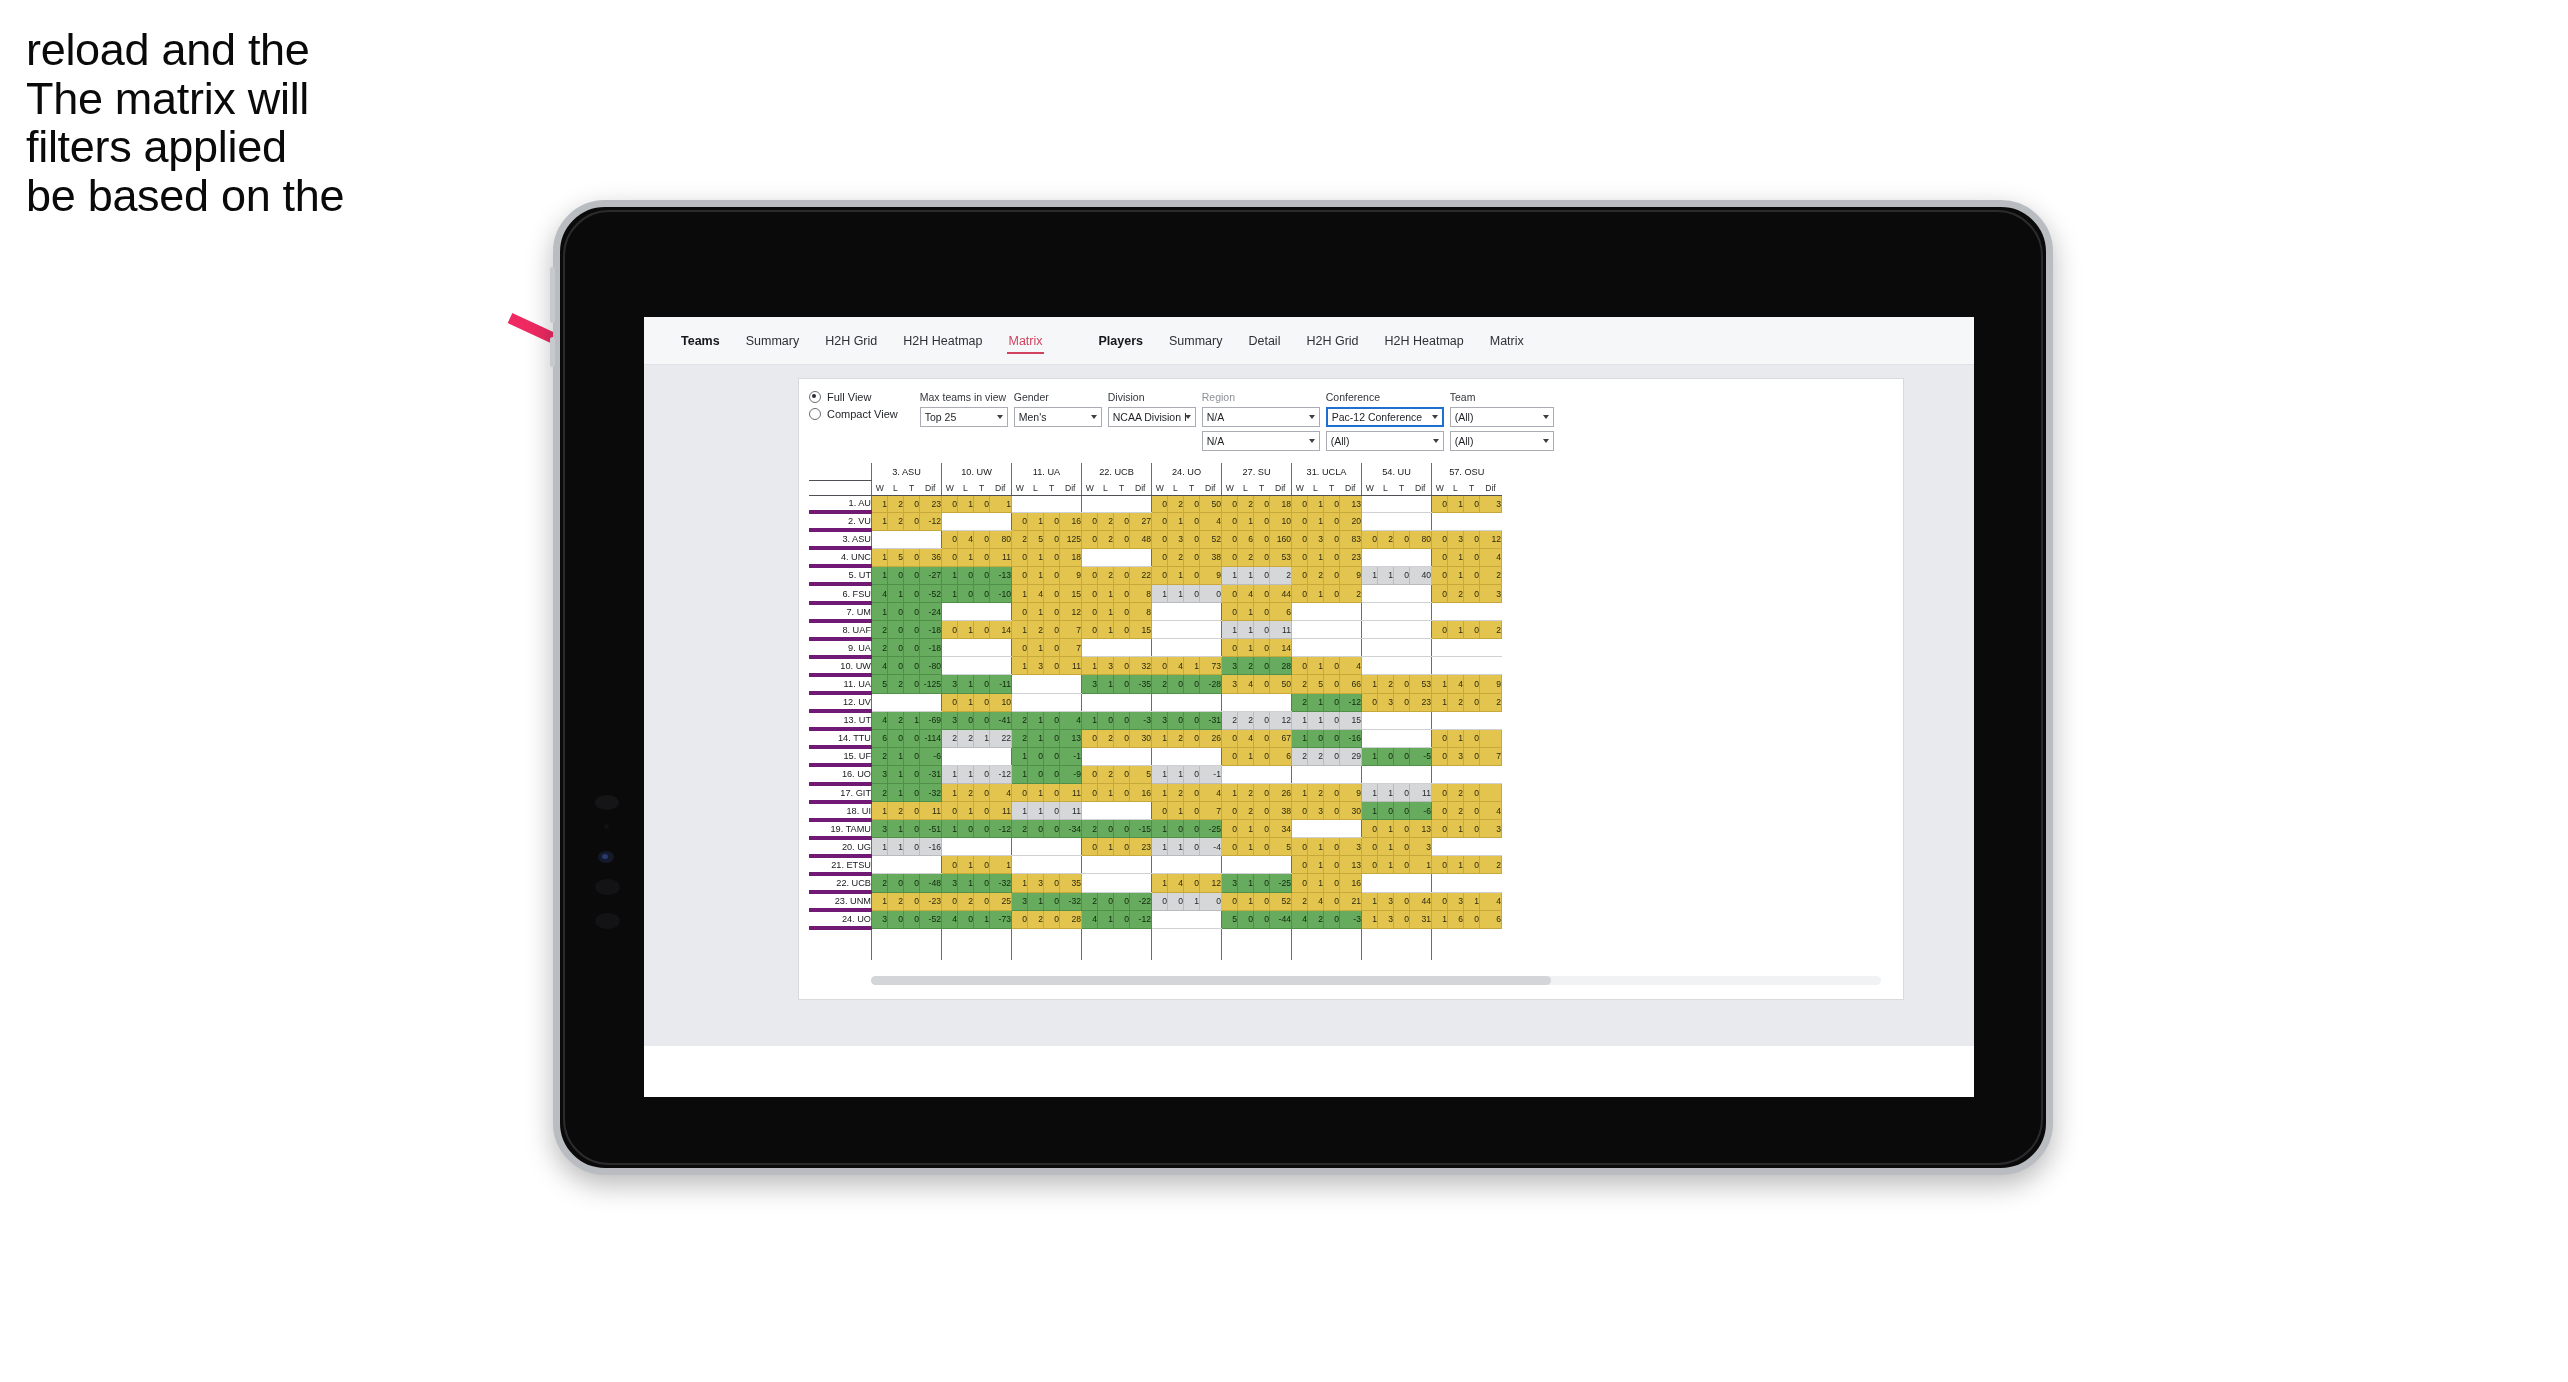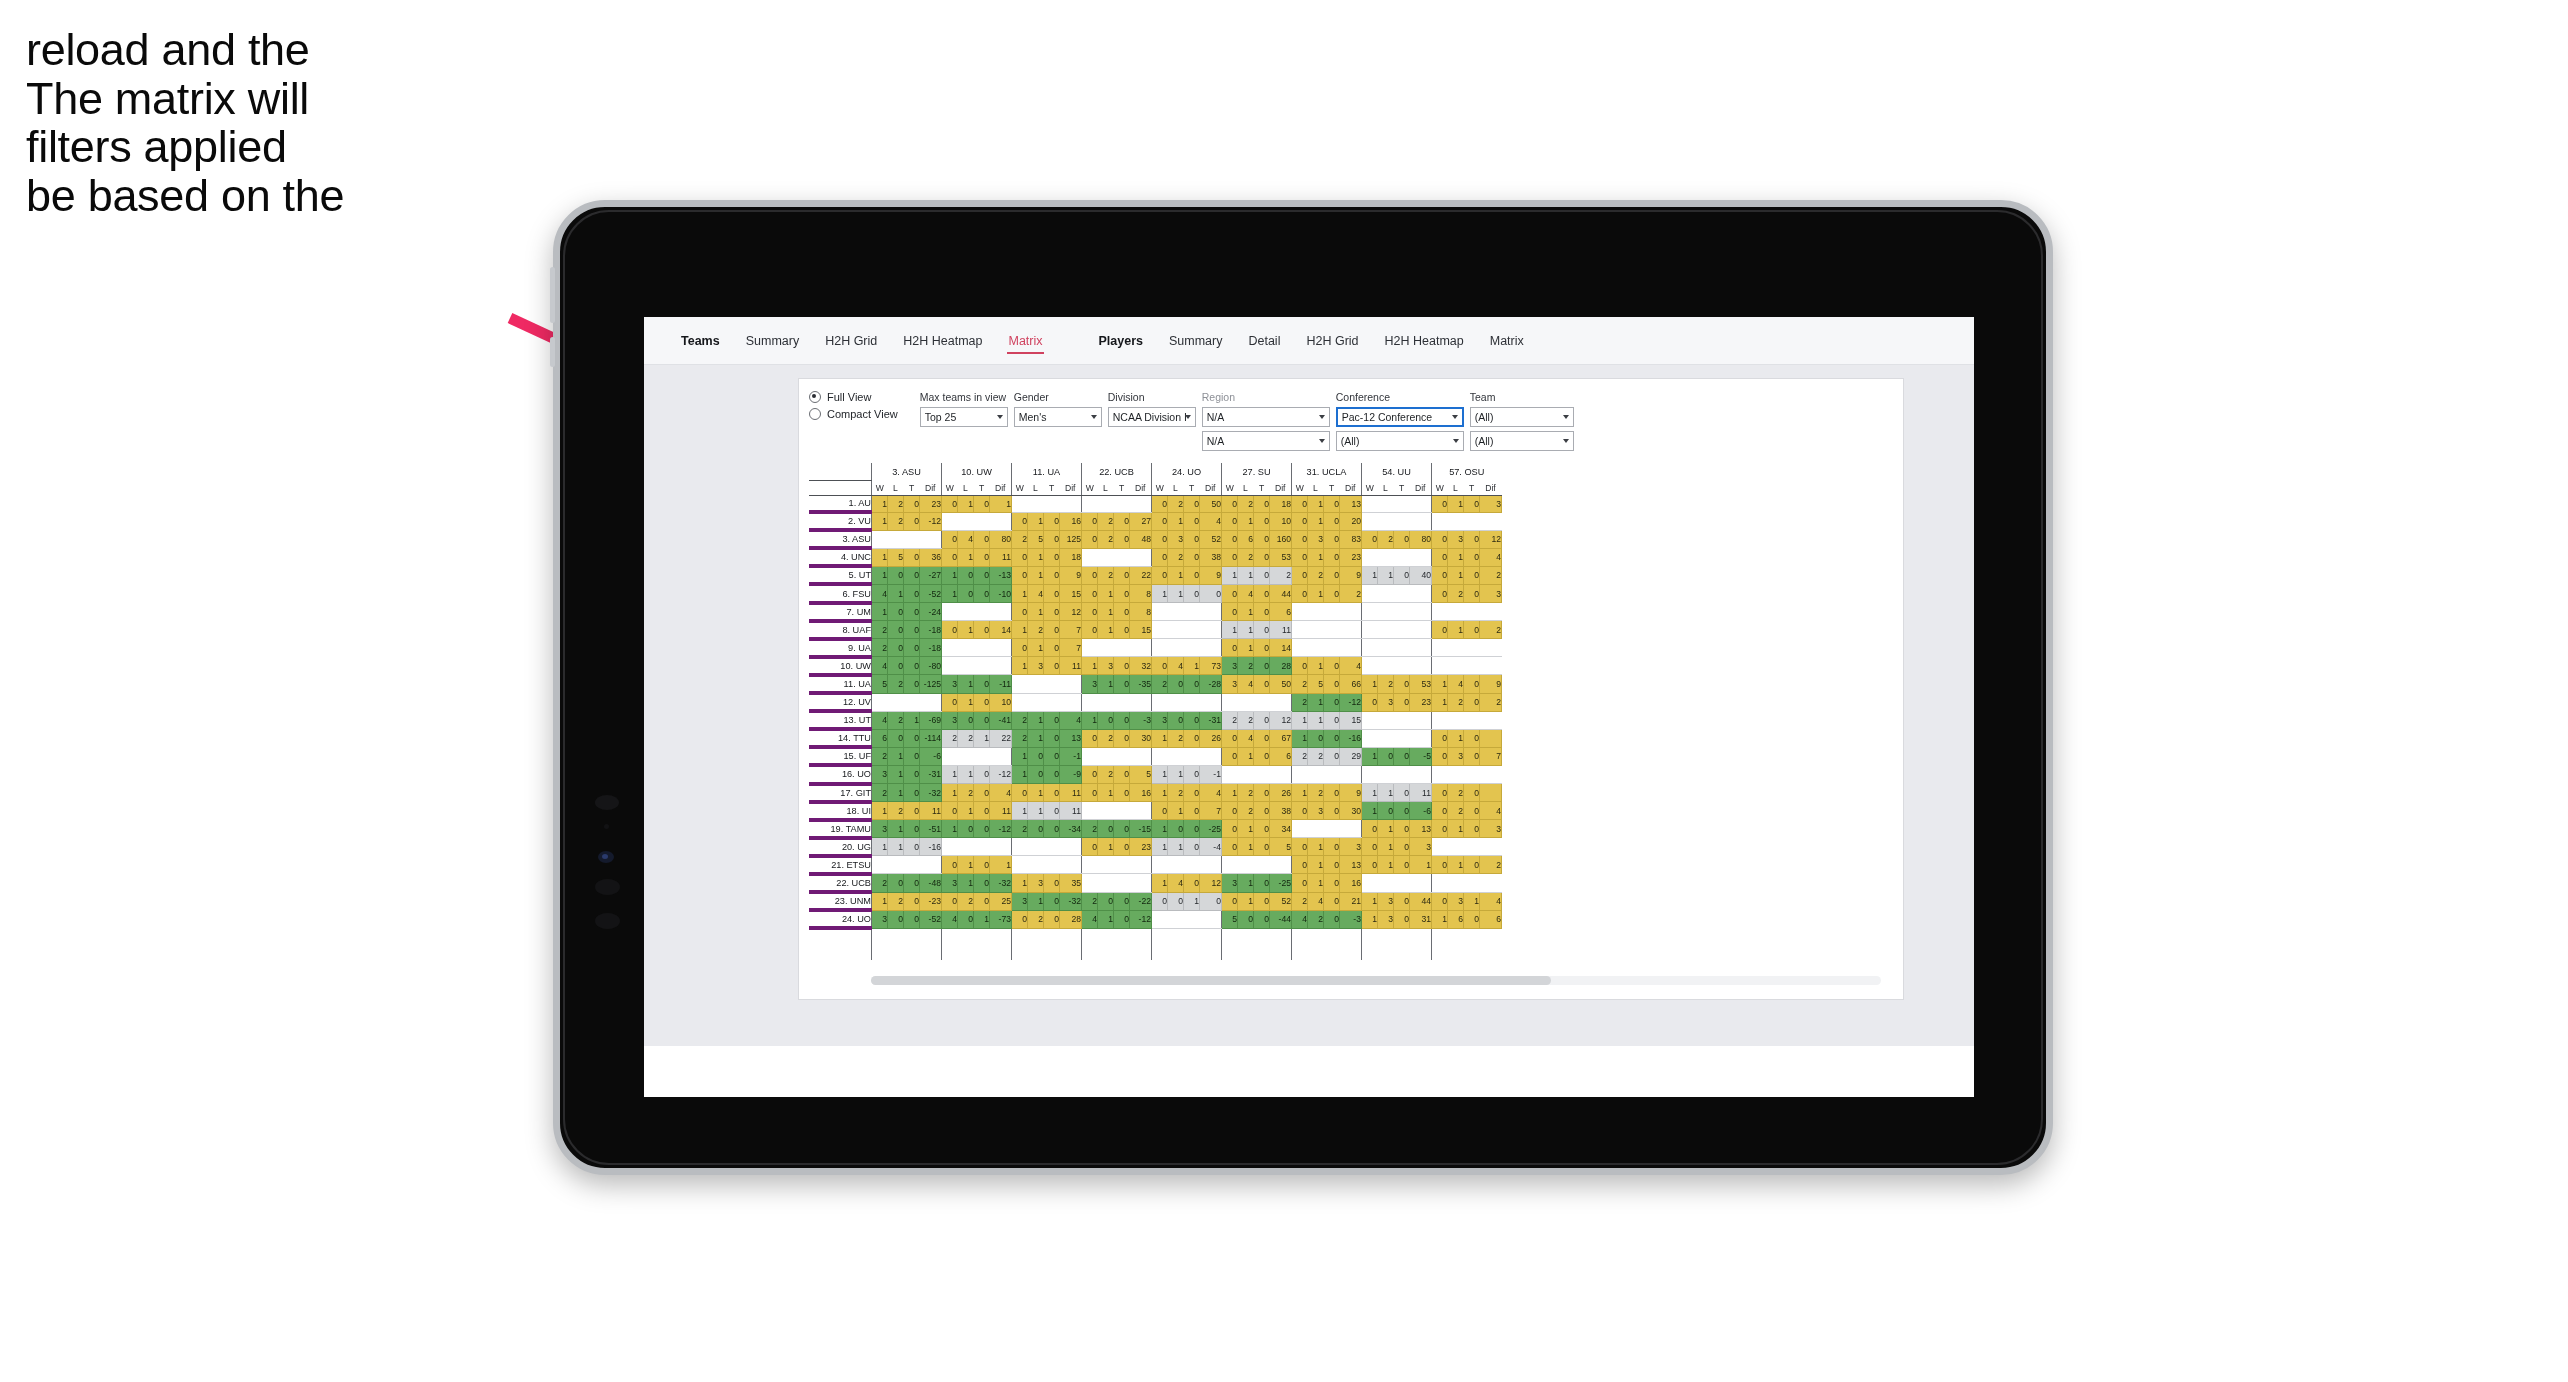--- a/index.html
+++ b/index.html
@@ -93,21 +93,21 @@
     position:absolute;left:123px;top:14px;width:1104px;height:620px;
     background:#ffffff;box-shadow:0 0 0 1px #d9dade;margin-left:32px;
   }
 
   
   .filters{display:flex;align-items:flex-start;padding:12px 0 6px 10px;gap:0;}
   .fgroup{display:flex;flex-direction:column;margin-right:6px;}
   .flabel{font-size:10.5px;color:#32353b;margin-bottom:3px;height:13px;line-height:13px;white-space:nowrap;}
   .flabel.muted{color:#8d9097;}
   .fsel{
-    width:128px;height:20px;border:1px solid #a9acb2;background:#fff;
+    width:118px;height:20px;border:1px solid #a9acb2;background:#fff;
     font-size:10.5px;color:#1d2024;display:flex;align-items:center;
     padding:0 4px;box-sizing:border-box;position:relative;margin-bottom:4px;
     cursor:pointer;white-space:nowrap;overflow:hidden;
   }
   .fsel.w-sm{width:104px;}
   .fsel.w-md{width:88px;}
   .fsel.hl{border:2px solid #1d6fd0;}
   .fsel .caret{
     position:absolute;right:4px;top:50%;transform:translateY(-50%);
     width:0;height:0;border-left:3.5px solid transparent;border-right:3.5px solid transparent;

